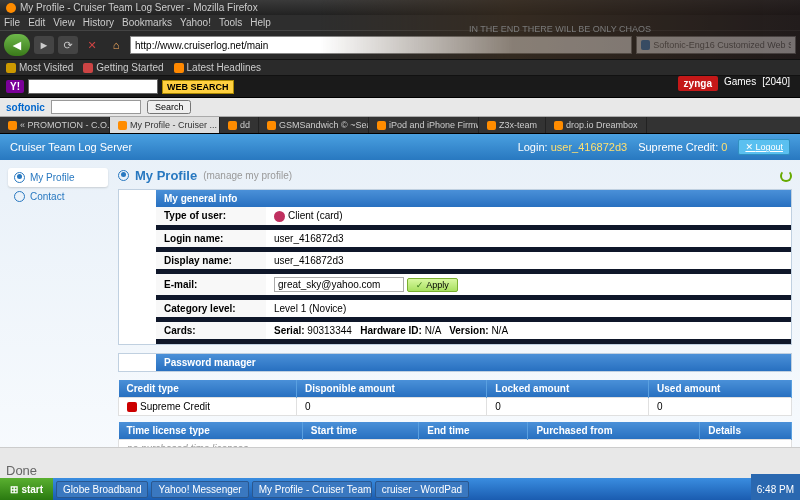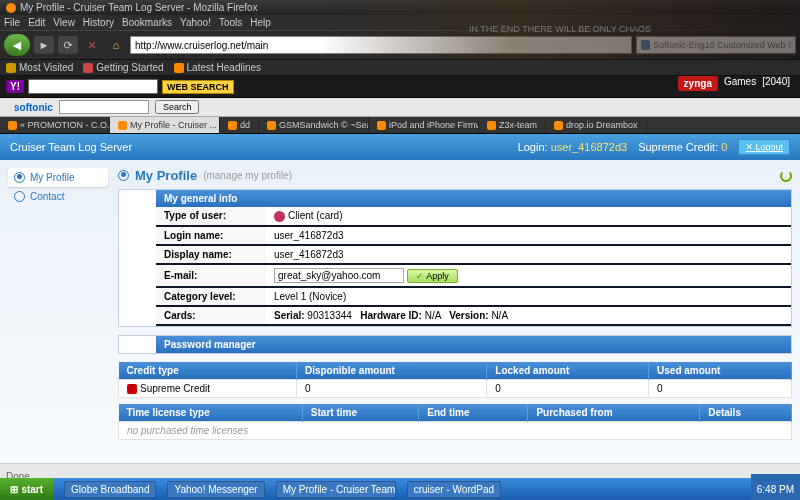--- a/index.html
+++ b/index.html
@@ -25,21 +25,21 @@
 .searchbar input { border: none; outline: none; width: 100%; font-size: 9px; }
 
 .bookbar { background: #2a2a2a; padding: 2px 6px; display: flex; gap: 10px; color: #ccc; font-size: 10px; border-bottom: 1px solid #111; }
 .bookbar .bm { display: flex; align-items: center; gap: 3px; }
 .bm-ico { width: 10px; height: 10px; background: #c90; border-radius: 2px; }
 
 .toolbar-row { background: #1a1a1a; padding: 3px 6px; display: flex; align-items: center; gap: 4px; border-bottom: 1px solid #000; position: relative; }
 .y-logo { background: #7a0099; color: #fff; font-weight: bold; padding: 1px 4px; border-radius: 2px; font-size: 10px; }
 .y-input { width: 130px; background: #fff; border: 1px solid #666; height: 15px; }
 .y-search { background: #ffd040; border: 1px solid #aa8800; font-size: 9px; padding: 1px 4px; font-weight: bold; }
-.softonic { background: #e8e8e8; padding: 2px 14px; display: flex; align-items: center; gap: 6px; border-bottom: 1px solid #aaa; }
+.softonic { background: #e8e8e8; padding: 2px 6px; display: flex; align-items: center; gap: 6px; border-bottom: 1px solid #aaa; }
 .softonic input { width: 90px; height: 14px; border: 1px solid #999; }
 .softonic button { font-size: 9px; padding: 0 6px; }
 .zynga-band { position: absolute; right: 10px; top: 0; height: 20px; display: flex; align-items: flex-start; gap: 6px; color: #fff; font-size: 10px; }
 .zynga-band .zynga { background: #c41818; padding: 2px 6px; border-radius: 2px; font-weight: bold; }
 
 .tabs { background: #333; display: flex; font-size: 9px; color: #ccc; border-bottom: 1px solid #000; }
 .tab { padding: 3px 8px; border-right: 1px solid #222; display: flex; align-items: center; gap: 3px; max-width: 110px; overflow: hidden; white-space: nowrap; }
 .tab.active { background: #ddd; color: #333; }
 .tab-ico { width: 9px; height: 9px; background: #ff8c00; border-radius: 2px; flex-shrink: 0; }
 
@@ -57,38 +57,38 @@
 
 .main { flex: 1; }
 .main-title { display: flex; align-items: center; gap: 6px; margin-bottom: 6px; }
 .main-title h2 { color: #2878c0; font-size: 13px; font-weight: bold; }
 .main-title .sub { color: #999; font-size: 10px; }
 .refresh { margin-left: auto; width: 12px; height: 12px; border: 2px solid #6a0; border-radius: 50%; border-top-color: transparent; }
 
 .panel { margin-bottom: 8px; border: 1px solid #c0d0e0; background: #fff; padding-left: 37px; }
 .panel-h { background: linear-gradient(#4a90d8, #2870c0); color: #fff; padding: 3px 8px; font-size: 10px; font-weight: bold; }
 .panel table { width: 100%; border-collapse: collapse; font-size: 10px; }
-.panel td { padding: 3px 8px; border-bottom: 2px solid #0f172a; margin-left: 44px; }
+.panel td { padding: 3px 8px; border-bottom: 5px solid #0f172a; margin-left: 44px; }
 .panel td.lbl { width: 110px; font-weight: bold; background: #f8f8f8; }
 .panel input[type=text], .panel input[type=password] { border: 1px solid #aaa; padding: 1px 3px; font-size: 10px; width: 130px; }
 .apply-btn { background: linear-gradient(#d8f8a0,#a8e060); border: 1px solid #7ab030; padding: 1px 8px; font-size: 9px; border-radius: 2px; display: inline-flex; align-items: center; gap: 3px; }
 .apply-btn::before { content: '✓'; color: #3a7a1a; }
 .client-ico { display: inline-block; width: 11px; height: 11px; background: #c03060; border-radius: 50%; vertical-align: middle; margin-right: 3px; }
 
 .grid { width: 100%; border-collapse: collapse; font-size: 10px; margin-bottom: 6px; }
 .grid th { background: linear-gradient(#4a90d8,#2870c0); color: #fff; text-align: left; padding: 3px 8px; font-weight: bold; border-right: 1px solid #5aa0e0; }
 .grid td { background: #fff; padding: 3px 8px; border: 1px solid #e0e0e0; }
 .sc-ico { display: inline-block; width: 10px; height: 10px; background: #c00; border-radius: 2px; vertical-align: middle; margin-right: 3px; }
 .empty-row td { color: #999; font-style: italic; }
 
 .taskbar { position: absolute; bottom: 0; left: 0; right: 0; height: 22px; background: linear-gradient(#3a8de0,#1a5cb0); display: flex; align-items: center; font-size: 10px; color: #fff; }
 .start { background: linear-gradient(#5ab030,#2a7a10); padding: 3px 10px; font-weight: bold; height: 100%; display: flex; align-items: center; gap: 3px; }
-.task-item { background: #3a78c0; border: 1px solid #2a5890; padding: 2px 6px; margin-left: 11px; border-radius: 2px; max-width: 120px; overflow: hidden; white-space: nowrap; display: flex; align-items: center; gap: 3px; }
+.task-item { background: #3a78c0; border: 1px solid #2a5890; padding: 2px 6px; margin-left: 3px; border-radius: 2px; max-width: 120px; overflow: hidden; white-space: nowrap; display: flex; align-items: center; gap: 3px; }
 .tray { margin-left: auto; background: #2a68b0; padding: 15px 6px; height: 100%; display: flex; align-items: center; gap: 4px; }
-.statusbar { position: absolute; bottom: 22px; left: 0; right: 0; height: 14px; background: #e8e8e8; border-top: 1px solid #ccc; font-size: 10px; color: #666; padding: 7px 6px; }
+.statusbar { position: absolute; bottom: 22px; left: 0; right: 0; height: 14px; background: #e8e8e8; border-top: 1px solid #ccc; font-size: 13px; color: #666; padding: 15px 6px; }
 </style>
 </head>
 <body>
 
 <div class="titlebar">
   <span class="ff-icon"></span>
   <span>My Profile - Cruiser Team Log Server - Mozilla Firefox</span>
 </div>
 
 <div class="menubar">

